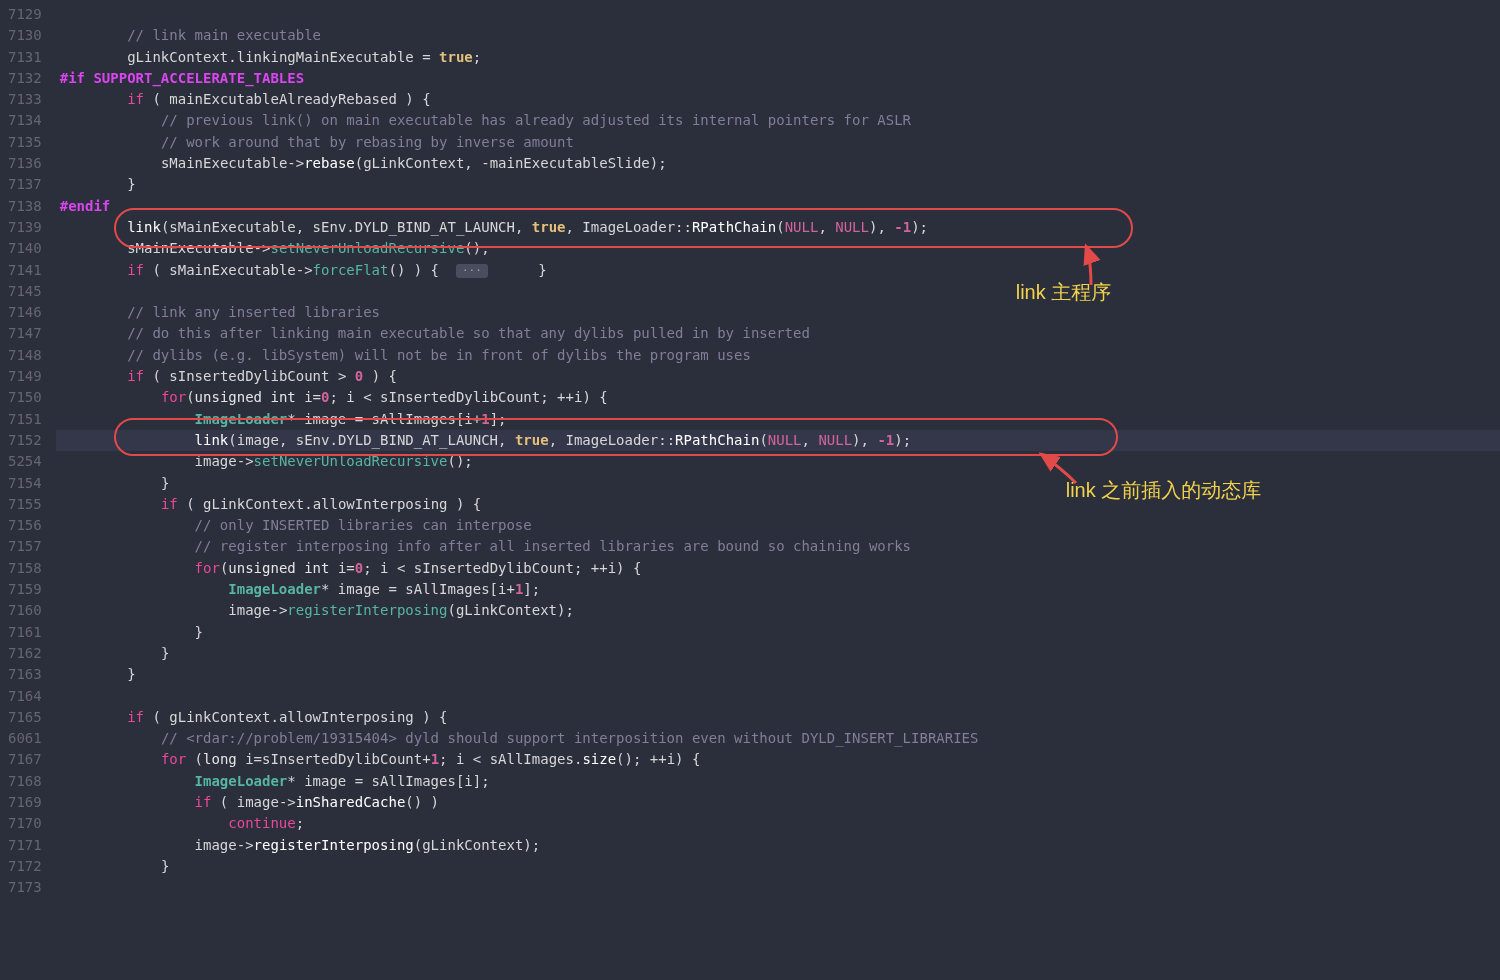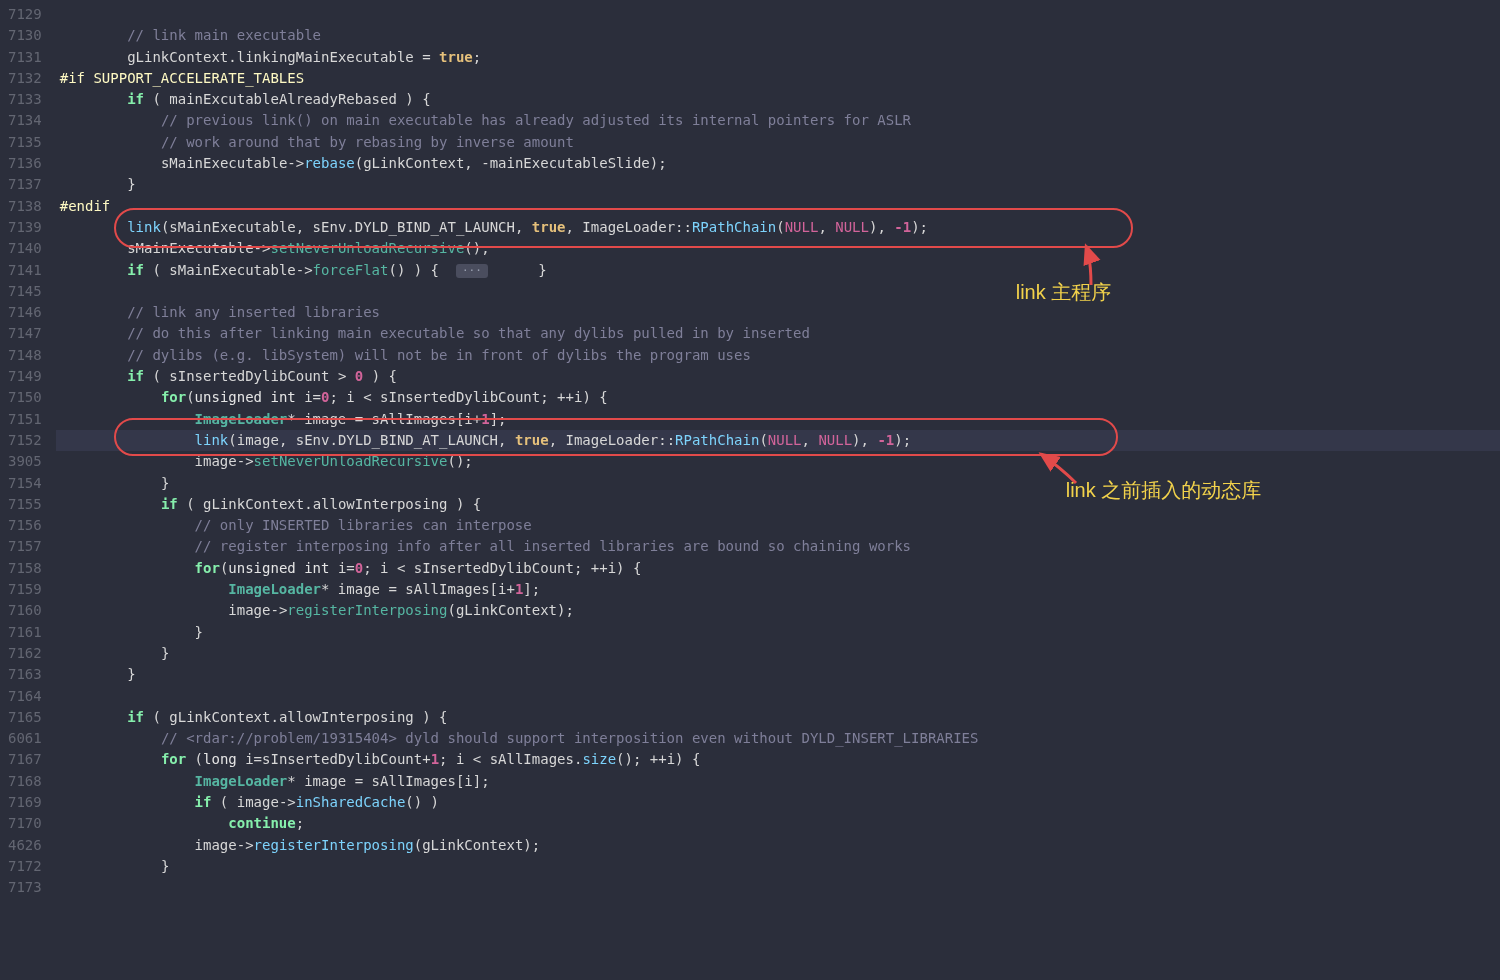--- a/index.html
+++ b/index.html
@@ -30,26 +30,26 @@
     padding: 4px 0;
     line-height: 21.3px;
     white-space: pre;
     position: relative;
   }
   .line {
     height: 21.3px;
     padding-left: 4px;
   }
   .line.current { background: #34374a; }
-  .kw   { color: #86efac; font-weight: bold; }
+  .kw   { color: #ec4899; font-weight: normal; }
   .kw2  { color: #e5e5e5; }
-  .pp   { color: #fef9c3; font-weight: normal; }
+  .pp   { color: #d946ef; font-weight: bold; }
   .cm   { color: #7f7f99; }
   .id   { color: #d7d7d7; }
-  .fn   { color: #7dd3fc; margin-top: 36px; }
+  .fn   { color: #ffffff; margin-top: 36px; }
   .fn2  { color: #56b6a2; }
   .ty   { color: #56b6a2; font-weight: bold; }
   .bool { color: #e5c07b; font-weight: bold; }
   .null { color: #d2649a; font-weight: normal; }
   .num  { color: #d2649a; font-weight: bold; }
   .op   { color: #d7d7d7; }
   .folded {
     background:#4a4d5e; color:#9aa0b0; padding:0 6px; border-radius:3px;
     display:inline-block; line-height:14px; font-size:11px; vertical-align:middle;
   }
@@ -87,39 +87,39 @@
       <div>7140</div>
       <div>7141</div>
       <div>7145</div>
       <div>7146</div>
       <div>7147</div>
       <div>7148</div>
       <div>7149</div>
       <div>7150</div>
       <div>7151</div>
       <div>7152</div>
-      <div>3905</div>
+      <div>5254</div>
       <div>7154</div>
       <div>7155</div>
       <div>7156</div>
       <div>7157</div>
       <div>7158</div>
       <div>7159</div>
       <div>7160</div>
       <div>7161</div>
       <div>7162</div>
       <div>7163</div>
       <div>7164</div>
       <div>7165</div>
       <div>6061</div>
       <div>7167</div>
       <div>7168</div>
       <div>7169</div>
       <div>7170</div>
-      <div>4626</div>
+      <div>7171</div>
       <div>7172</div>
       <div>7173</div>
     </div>
   <div class="code" id="code"><div class="line"><span class="id"></span></div><div class="line"><span class="id">        </span><span class="cm">// link main executable</span></div><div class="line"><span class="id">        </span><span class="id">gLinkContext</span><span class="op">.</span><span class="id">linkingMainExecutable</span><span class="op"> = </span><span class="bool">true</span><span class="op">;</span></div><div class="line"><span class="pp">#if SUPPORT_ACCELERATE_TABLES</span></div><div class="line"><span class="id">        </span><span class="kw">if</span><span class="op"> ( </span><span class="id">mainExcutableAlreadyRebased</span><span class="op"> ) {</span></div><div class="line"><span class="id">            </span><span class="cm">// previous link() on main executable has already adjusted its internal pointers for ASLR</span></div><div class="line"><span class="id">            </span><span class="cm">// work around that by rebasing by inverse amount</span></div><div class="line"><span class="id">            </span><span class="id">sMainExecutable</span><span class="op">-&gt;</span><span class="fn">rebase</span><span class="op">(</span><span class="id">gLinkContext</span><span class="op">, -</span><span class="id">mainExecutableSlide</span><span class="op">);</span></div><div class="line"><span class="id">        </span><span class="op">}</span></div><div class="line"><span class="pp">#endif</span></div><div class="line"><span class="id">        </span><span class="fn">link</span><span class="op">(</span><span class="id">sMainExecutable</span><span class="op">, </span><span class="id">sEnv</span><span class="op">.</span><span class="id">DYLD_BIND_AT_LAUNCH</span><span class="op">, </span><span class="bool">true</span><span class="op">, </span><span class="id">ImageLoader</span><span class="op">::</span><span class="fn">RPathChain</span><span class="op">(</span><span class="null">NULL</span><span class="op">, </span><span class="null">NULL</span><span class="op">), </span><span class="num">-1</span><span class="op">);</span></div><div class="line"><span class="id">        </span><span class="id">sMainExecutable</span><span class="op">-&gt;</span><span class="fn2">setNeverUnloadRecursive</span><span class="op">();</span></div><div class="line"><span class="id">        </span><span class="kw">if</span><span class="op"> ( </span><span class="id">sMainExecutable</span><span class="op">-&gt;</span><span class="fn2">forceFlat</span><span class="op">() ) {  </span><span class="folded">···</span><span class="op">      }</span></div><div class="line"><span class="id"></span></div><div class="line"><span class="id">        </span><span class="cm">// link any inserted libraries</span></div><div class="line"><span class="id">        </span><span class="cm">// do this after linking main executable so that any dylibs pulled in by inserted</span></div><div class="line"><span class="id">        </span><span class="cm">// dylibs (e.g. libSystem) will not be in front of dylibs the program uses</span></div><div class="line"><span class="id">        </span><span class="kw">if</span><span class="op"> ( </span><span class="id">sInsertedDylibCount</span><span class="op"> &gt; </span><span class="num">0</span><span class="op"> ) {</span></div><div class="line"><span class="id">            </span><span class="kw">for</span><span class="op">(</span><span class="kw2">unsigned int</span><span class="op"> i=</span><span class="num">0</span><span class="op">; i &lt; </span><span class="id">sInsertedDylibCount</span><span class="op">; ++i) {</span></div><div class="line"><span class="id">                </span><span class="ty">ImageLoader</span><span class="op">* image = </span><span class="id">sAllImages</span><span class="op">[i+</span><span class="num">1</span><span class="op">];</span></div><div class="line current"><span class="id">                </span><span class="fn">link</span><span class="op">(</span><span class="id">image</span><span class="op">, </span><span class="id">sEnv</span><span class="op">.</span><span class="id">DYLD_BIND_AT_LAUNCH</span><span class="op">, </span><span class="bool">true</span><span class="op">, </span><span class="id">ImageLoader</span><span class="op">::</span><span class="fn">RPathChain</span><span class="op">(</span><span class="null">NULL</span><span class="op">, </span><span class="null">NULL</span><span class="op">), </span><span class="num">-1</span><span class="op">);</span></div><div class="line"><span class="id">                </span><span class="id">image</span><span class="op">-&gt;</span><span class="fn2">setNeverUnloadRecursive</span><span class="op">();</span></div><div class="line"><span class="id">            </span><span class="op">}</span></div><div class="line"><span class="id">            </span><span class="kw">if</span><span class="op"> ( </span><span class="id">gLinkContext</span><span class="op">.</span><span class="id">allowInterposing</span><span class="op"> ) {</span></div><div class="line"><span class="id">                </span><span class="cm">// only INSERTED libraries can interpose</span></div><div class="line"><span class="id">                </span><span class="cm">// register interposing info after all inserted libraries are bound so chaining works</span></div><div class="line"><span class="id">                </span><span class="kw">for</span><span class="op">(</span><span class="kw2">unsigned int</span><span class="op"> i=</span><span class="num">0</span><span class="op">; i &lt; </span><span class="id">sInsertedDylibCount</span><span class="op">; ++i) {</span></div><div class="line"><span class="id">                    </span><span class="ty">ImageLoader</span><span class="op">* image = </span><span class="id">sAllImages</span><span class="op">[i+</span><span class="num">1</span><span class="op">];</span></div><div class="line"><span class="id">                    </span><span class="id">image</span><span class="op">-&gt;</span><span class="fn2">registerInterposing</span><span class="op">(</span><span class="id">gLinkContext</span><span class="op">);</span></div><div class="line"><span class="id">                </span><span class="op">}</span></div><div class="line"><span class="id">            </span><span class="op">}</span></div><div class="line"><span class="id">        </span><span class="op">}</span></div><div class="line"><span class="id"></span></div><div class="line"><span class="id">        </span><span class="kw">if</span><span class="op"> ( </span><span class="id">gLinkContext</span><span class="op">.</span><span class="id">allowInterposing</span><span class="op"> ) {</span></div><div class="line"><span class="id">            </span><span class="cm">// &lt;rdar://problem/19315404&gt; dyld should support interposition even without DYLD_INSERT_LIBRARIES</span></div><div class="line"><span class="id">            </span><span class="kw">for</span><span class="op"> (</span><span class="kw2">long</span><span class="op"> i=sInsertedDylibCount+</span><span class="num">1</span><span class="op">; i &lt; </span><span class="id">sAllImages</span><span class="op">.</span><span class="fn">size</span><span class="op">(); ++i) {</span></div><div class="line"><span class="id">                </span><span class="ty">ImageLoader</span><span class="op">* image = </span><span class="id">sAllImages</span><span class="op">[i];</span></div><div class="line"><span class="id">                </span><span class="kw">if</span><span class="op"> ( </span><span class="id">image</span><span class="op">-&gt;</span><span class="fn">inSharedCache</span><span class="op">() )</span></div><div class="line"><span class="id">                    </span><span class="kw">continue</span><span class="op">;</span></div><div class="line"><span class="id">                </span><span class="id">image</span><span class="op">-&gt;</span><span class="fn">registerInterposing</span><span class="op">(</span><span class="id">gLinkContext</span><span class="op">);</span></div><div class="line"><span class="id">            </span><span class="op">}</span></div><div class="line"><span class="id"></span></div>
     
 
     <div class="hlbox" style="left:58px; top:208px; width:1015px; height:36px;"></div>
     <div class="hlbox" style="left:58px; top:418px; width:1000px; height:34px;"></div>
 
     <svg class="arrow" style="left:980px; top:240px;" width="80" height="50">

